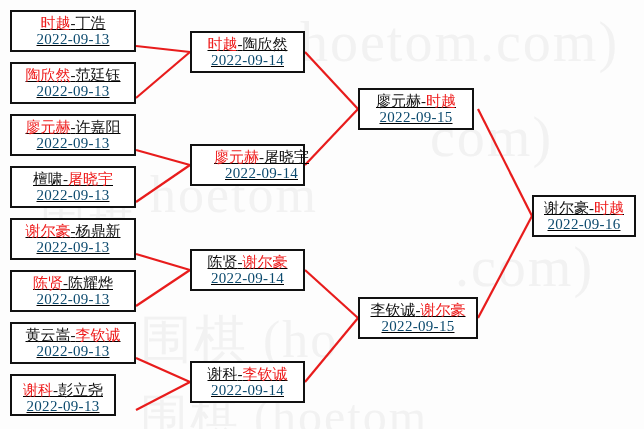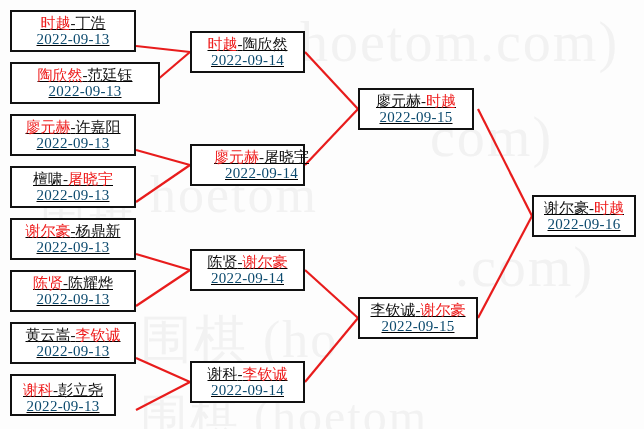--- a/index.html
+++ b/index.html
@@ -116,21 +116,21 @@
     </g>
   </svg>
 
   <div class="match" style="left:10px; top:10px; width:126px; height:42px;">
     <div class="players">
       <span class="w">时越</span><span class="sep">-</span><span>丁浩</span>
     </div>
     <div class="date">2022-09-13</div>
   </div>
 
-  <div class="match" style="left:10px; top:62px; width:150px; height:42px;">
+  <div class="match" style="left:10px; top:62px; width:126px; height:42px;">
     <div class="players">
       <span class="w">陶欣然</span><span class="sep">-</span><span>范廷钰</span>
     </div>
     <div class="date">2022-09-13</div>
   </div>
 
   <div class="match" style="left:10px; top:114px; width:126px; height:42px;">
     <div class="players">
       <span class="w">廖元赫</span><span class="sep">-</span><span>许嘉阳</span>
     </div>

